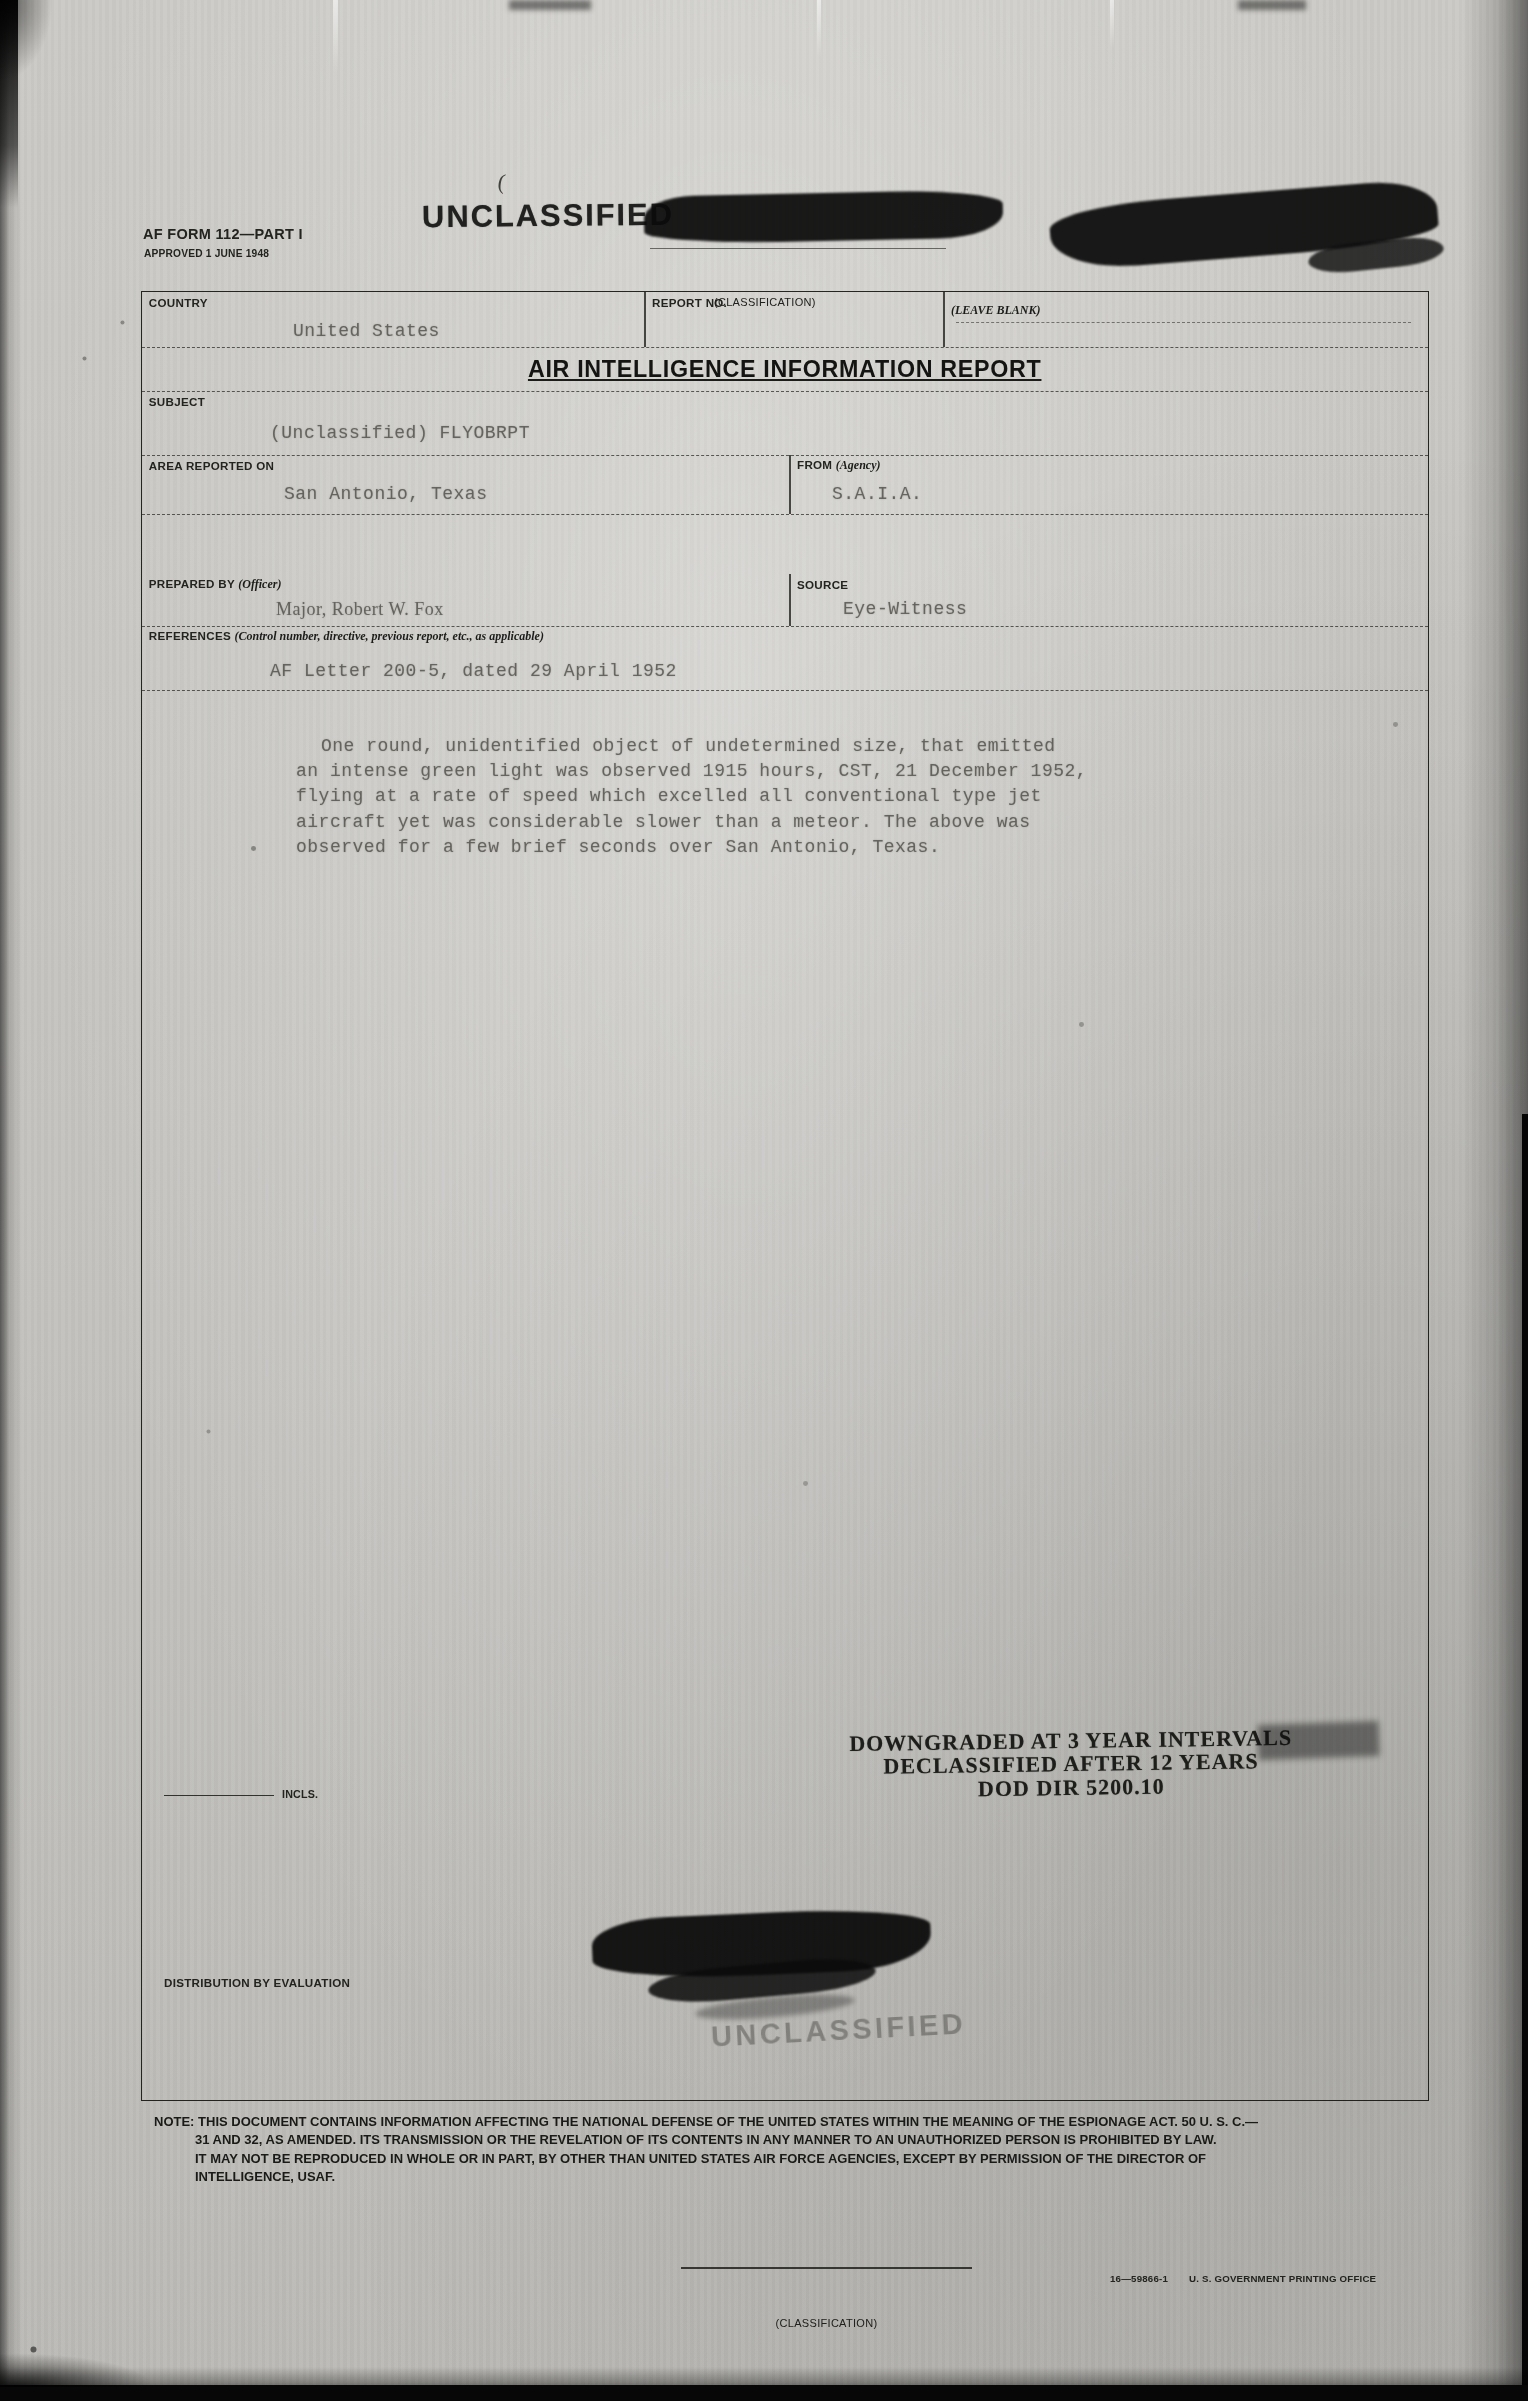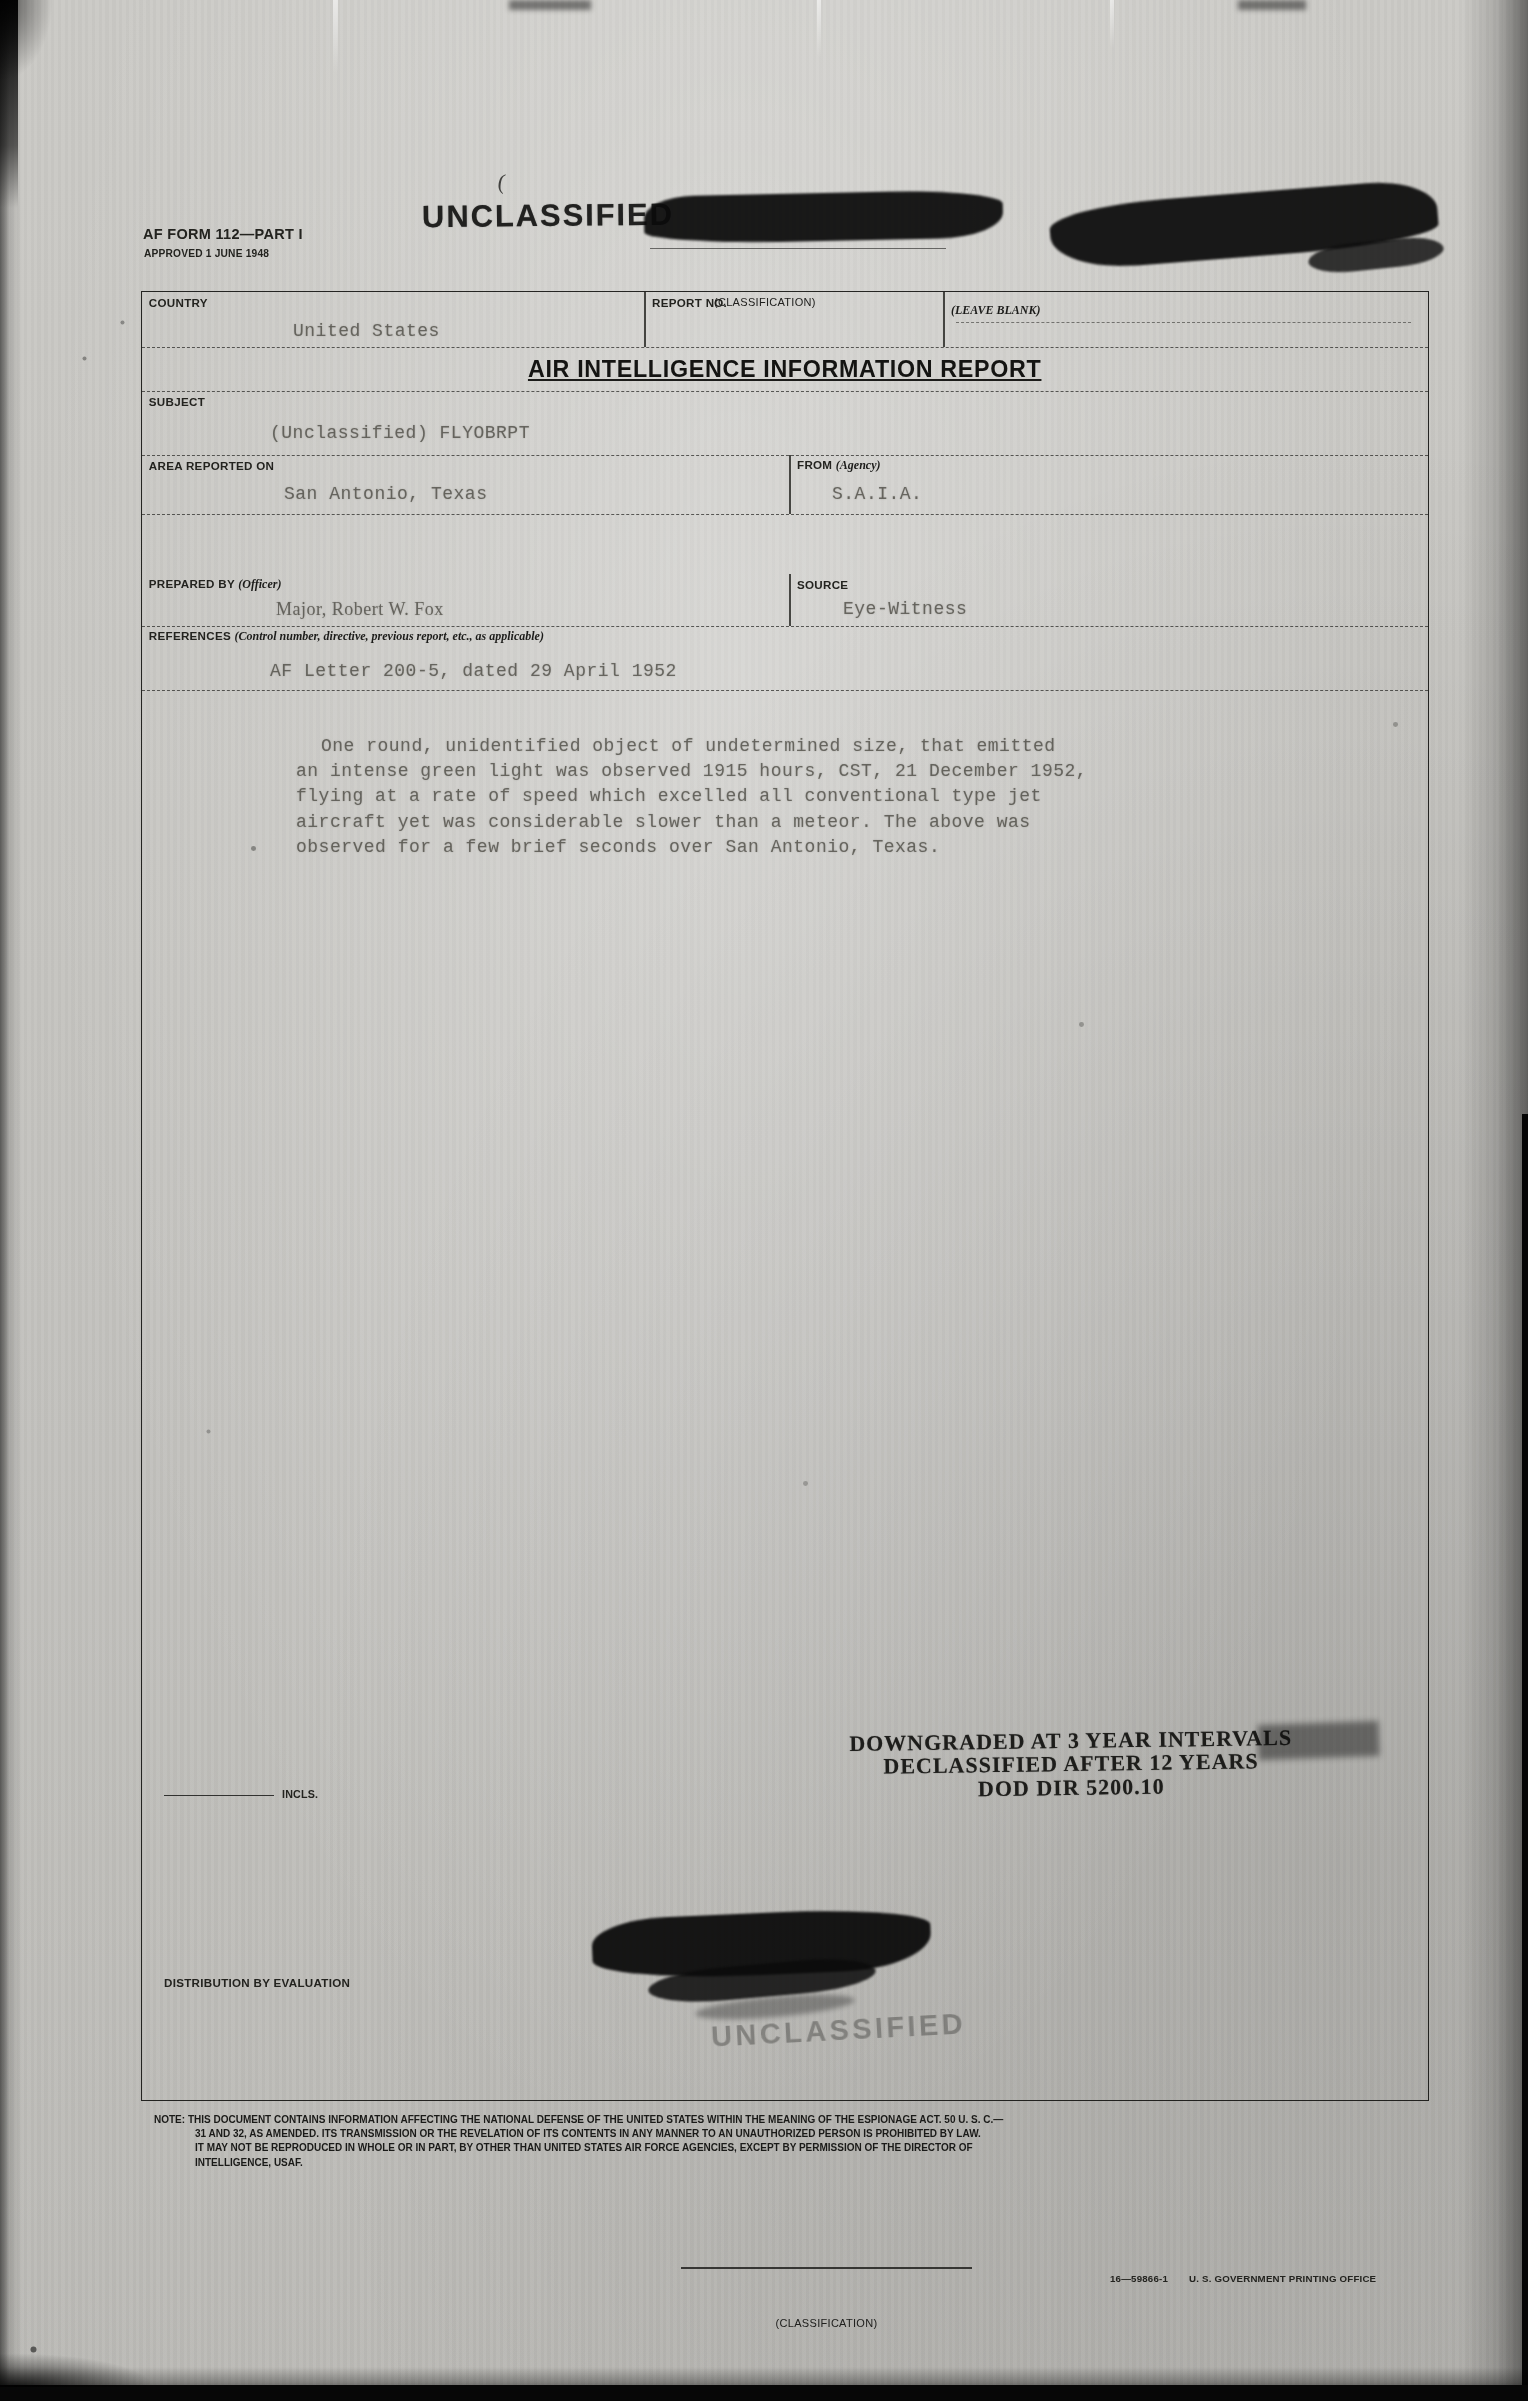--- a/index.html
+++ b/index.html
@@ -49,21 +49,21 @@
     transform:rotate(-0.6deg);text-shadow:0 0 1px rgba(22,22,20,0.5);z-index:4;}
   .redact{position:absolute;background:#0b0b0b;filter:blur(1px);z-index:6;}
   .stamp-downgrade{z-index:4;text-align:center;transform:rotate(-0.8deg);
     font-family:"Liberation Serif",serif;font-weight:bold;font-size:22px;letter-spacing:1px;
     color:rgba(18,18,16,0.88);line-height:1.06;text-shadow:0 0 1px rgba(18,18,16,0.45);}
   .stamp-unclass-bottom{font-size:29px;font-weight:bold;letter-spacing:3.4px;color:rgba(45,45,42,0.38);
     transform:rotate(-3deg);filter:blur(0.3px);z-index:4;}
   .smudge{position:absolute;background:rgba(12,12,12,0.45);filter:blur(3.4px);z-index:6;}
   
   .body-typed{width:872px;white-space:pre-line;line-height:1.4;text-indent:25px;z-index:3;}
-  .note{width:1281px;font-size:10px;font-weight:bold;line-height:1.42;color:#1a1a18;
+  .note{width:1281px;font-size:13px;font-weight:bold;line-height:1.42;color:#1a1a18;
         padding-left:41px;text-indent:-41px;z-index:3;}
   .note-text{white-space:pre-line;}
   .summary-instr{font-family:"Liberation Serif",serif;font-style:italic;font-weight:bold;
         font-size:12.6px;color:#23231f;letter-spacing:0;}
   .cls-label{font-weight:normal;font-size:11px;letter-spacing:0.3px;color:#20201e;margin-top:44px;}
   .print-line{font-weight:bold;font-size:9.7px;letter-spacing:0.2px;color:#23231f;display:flex;gap:21px;white-space:nowrap;}
   .paren-mark{font-size:22px;color:rgba(30,30,28,.8);transform:rotate(8deg);font-family:"Liberation Serif",serif;}
 </style>
 </head>
 <body>

